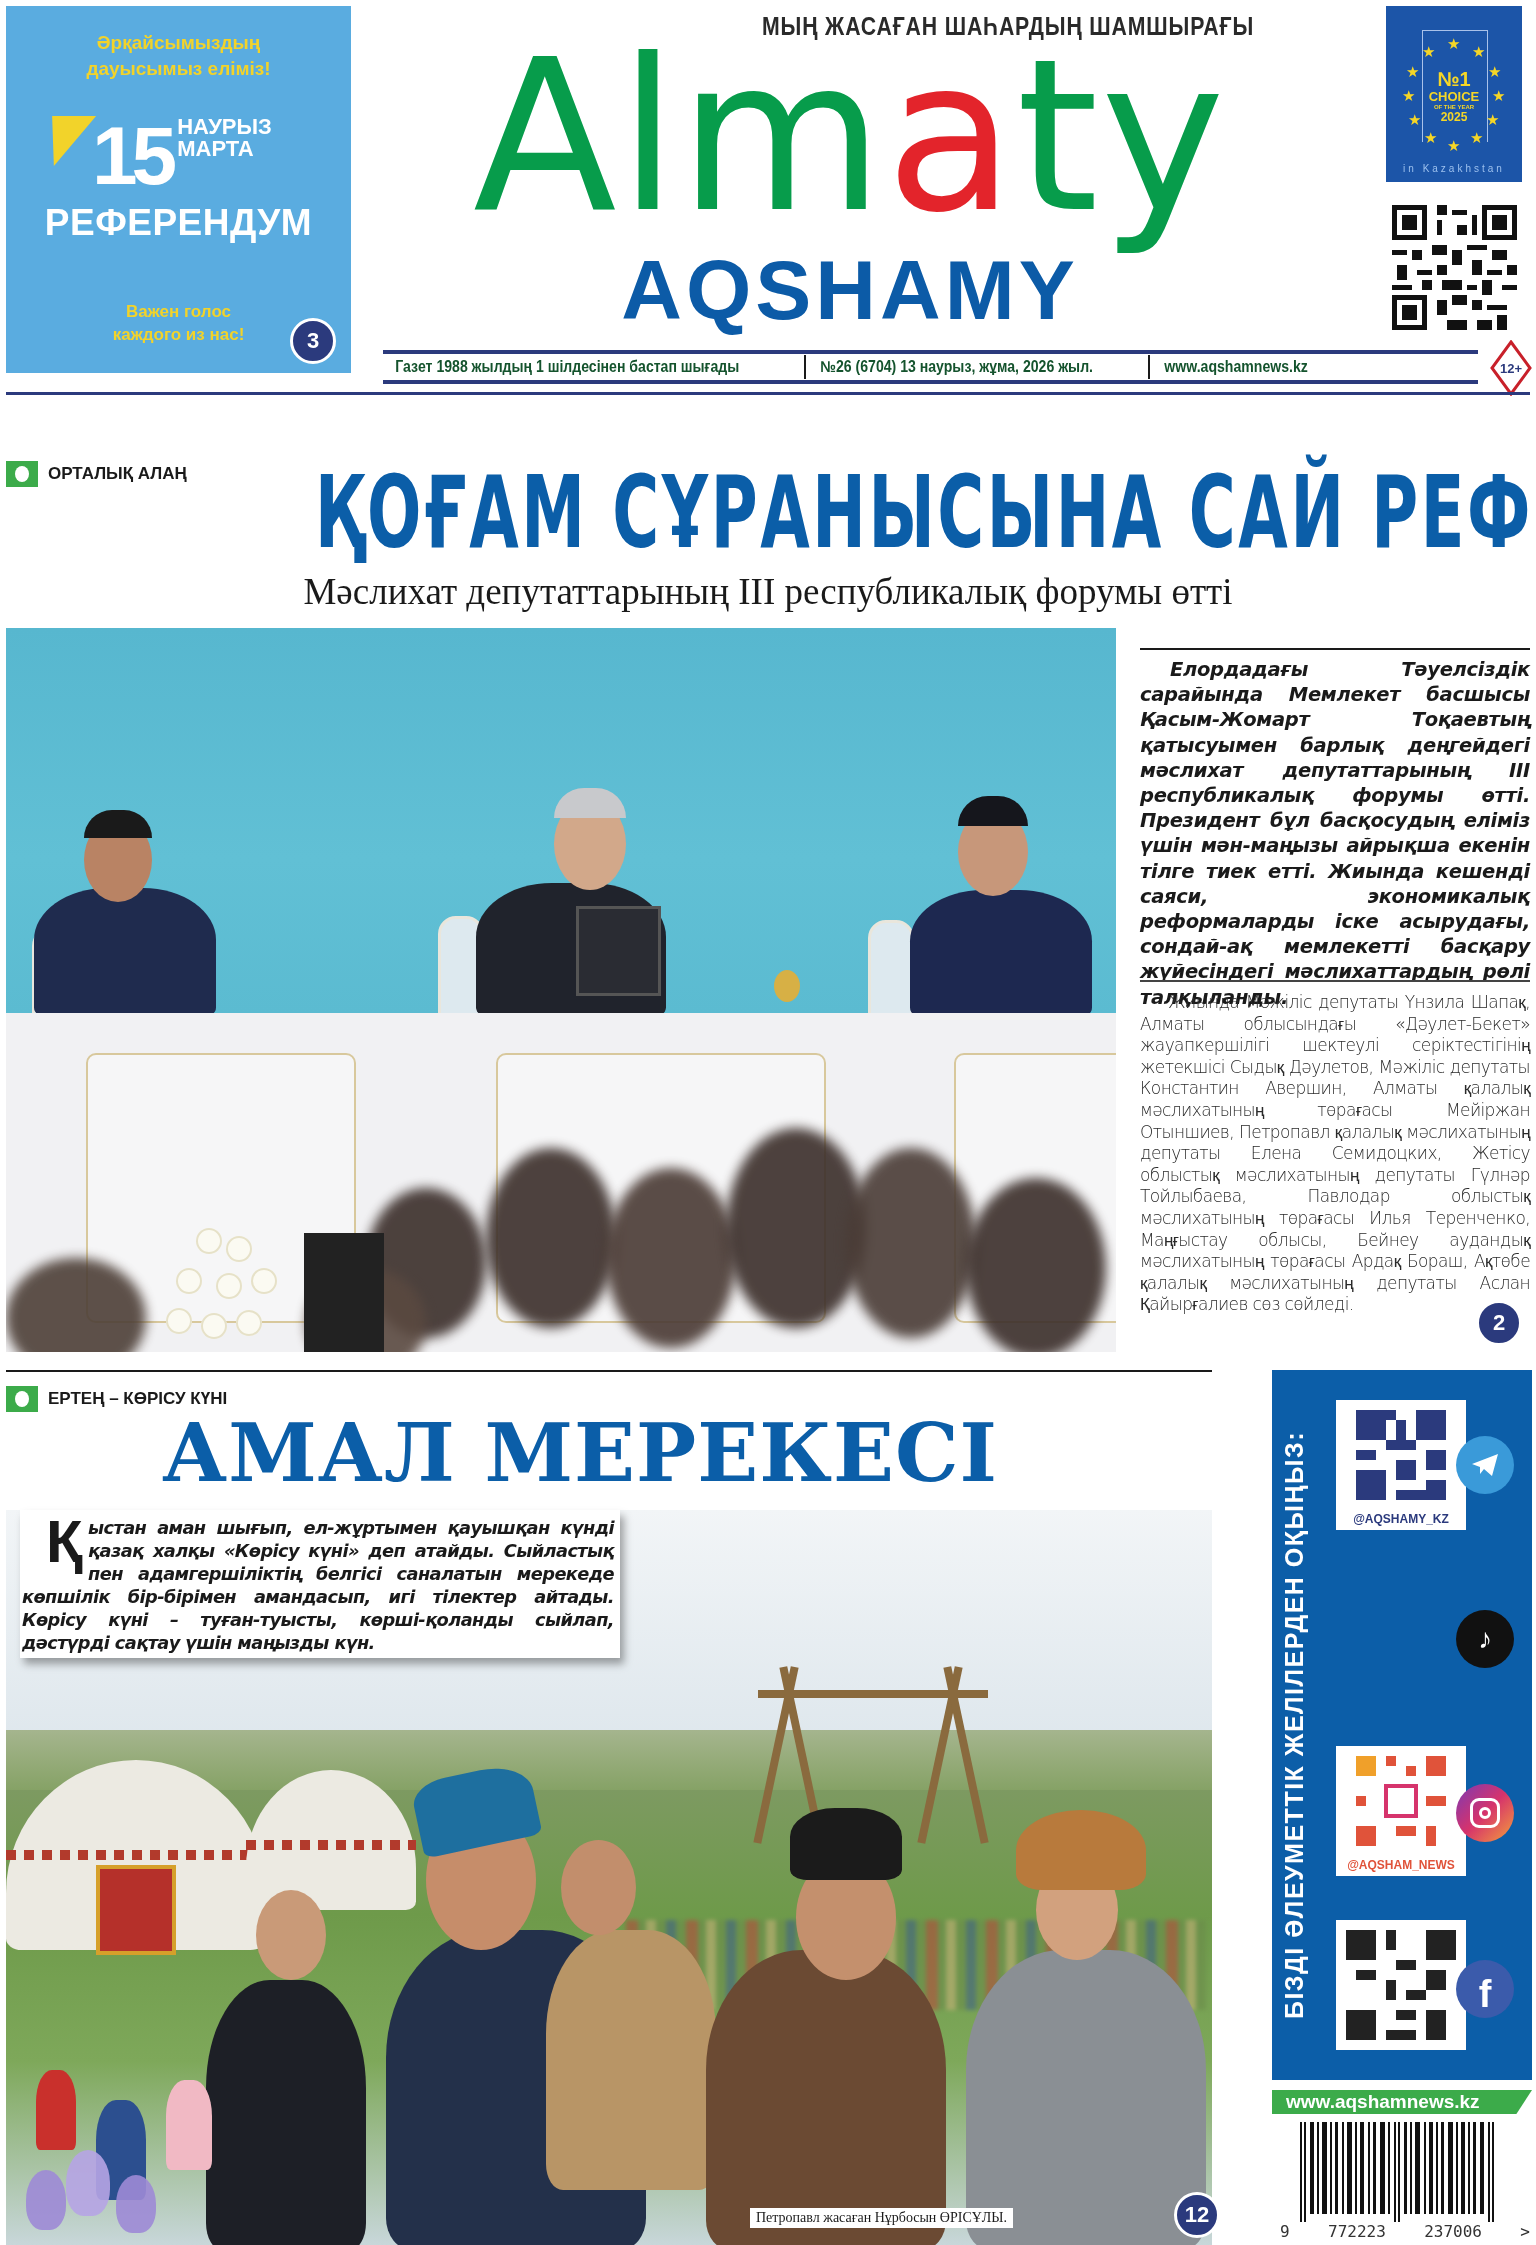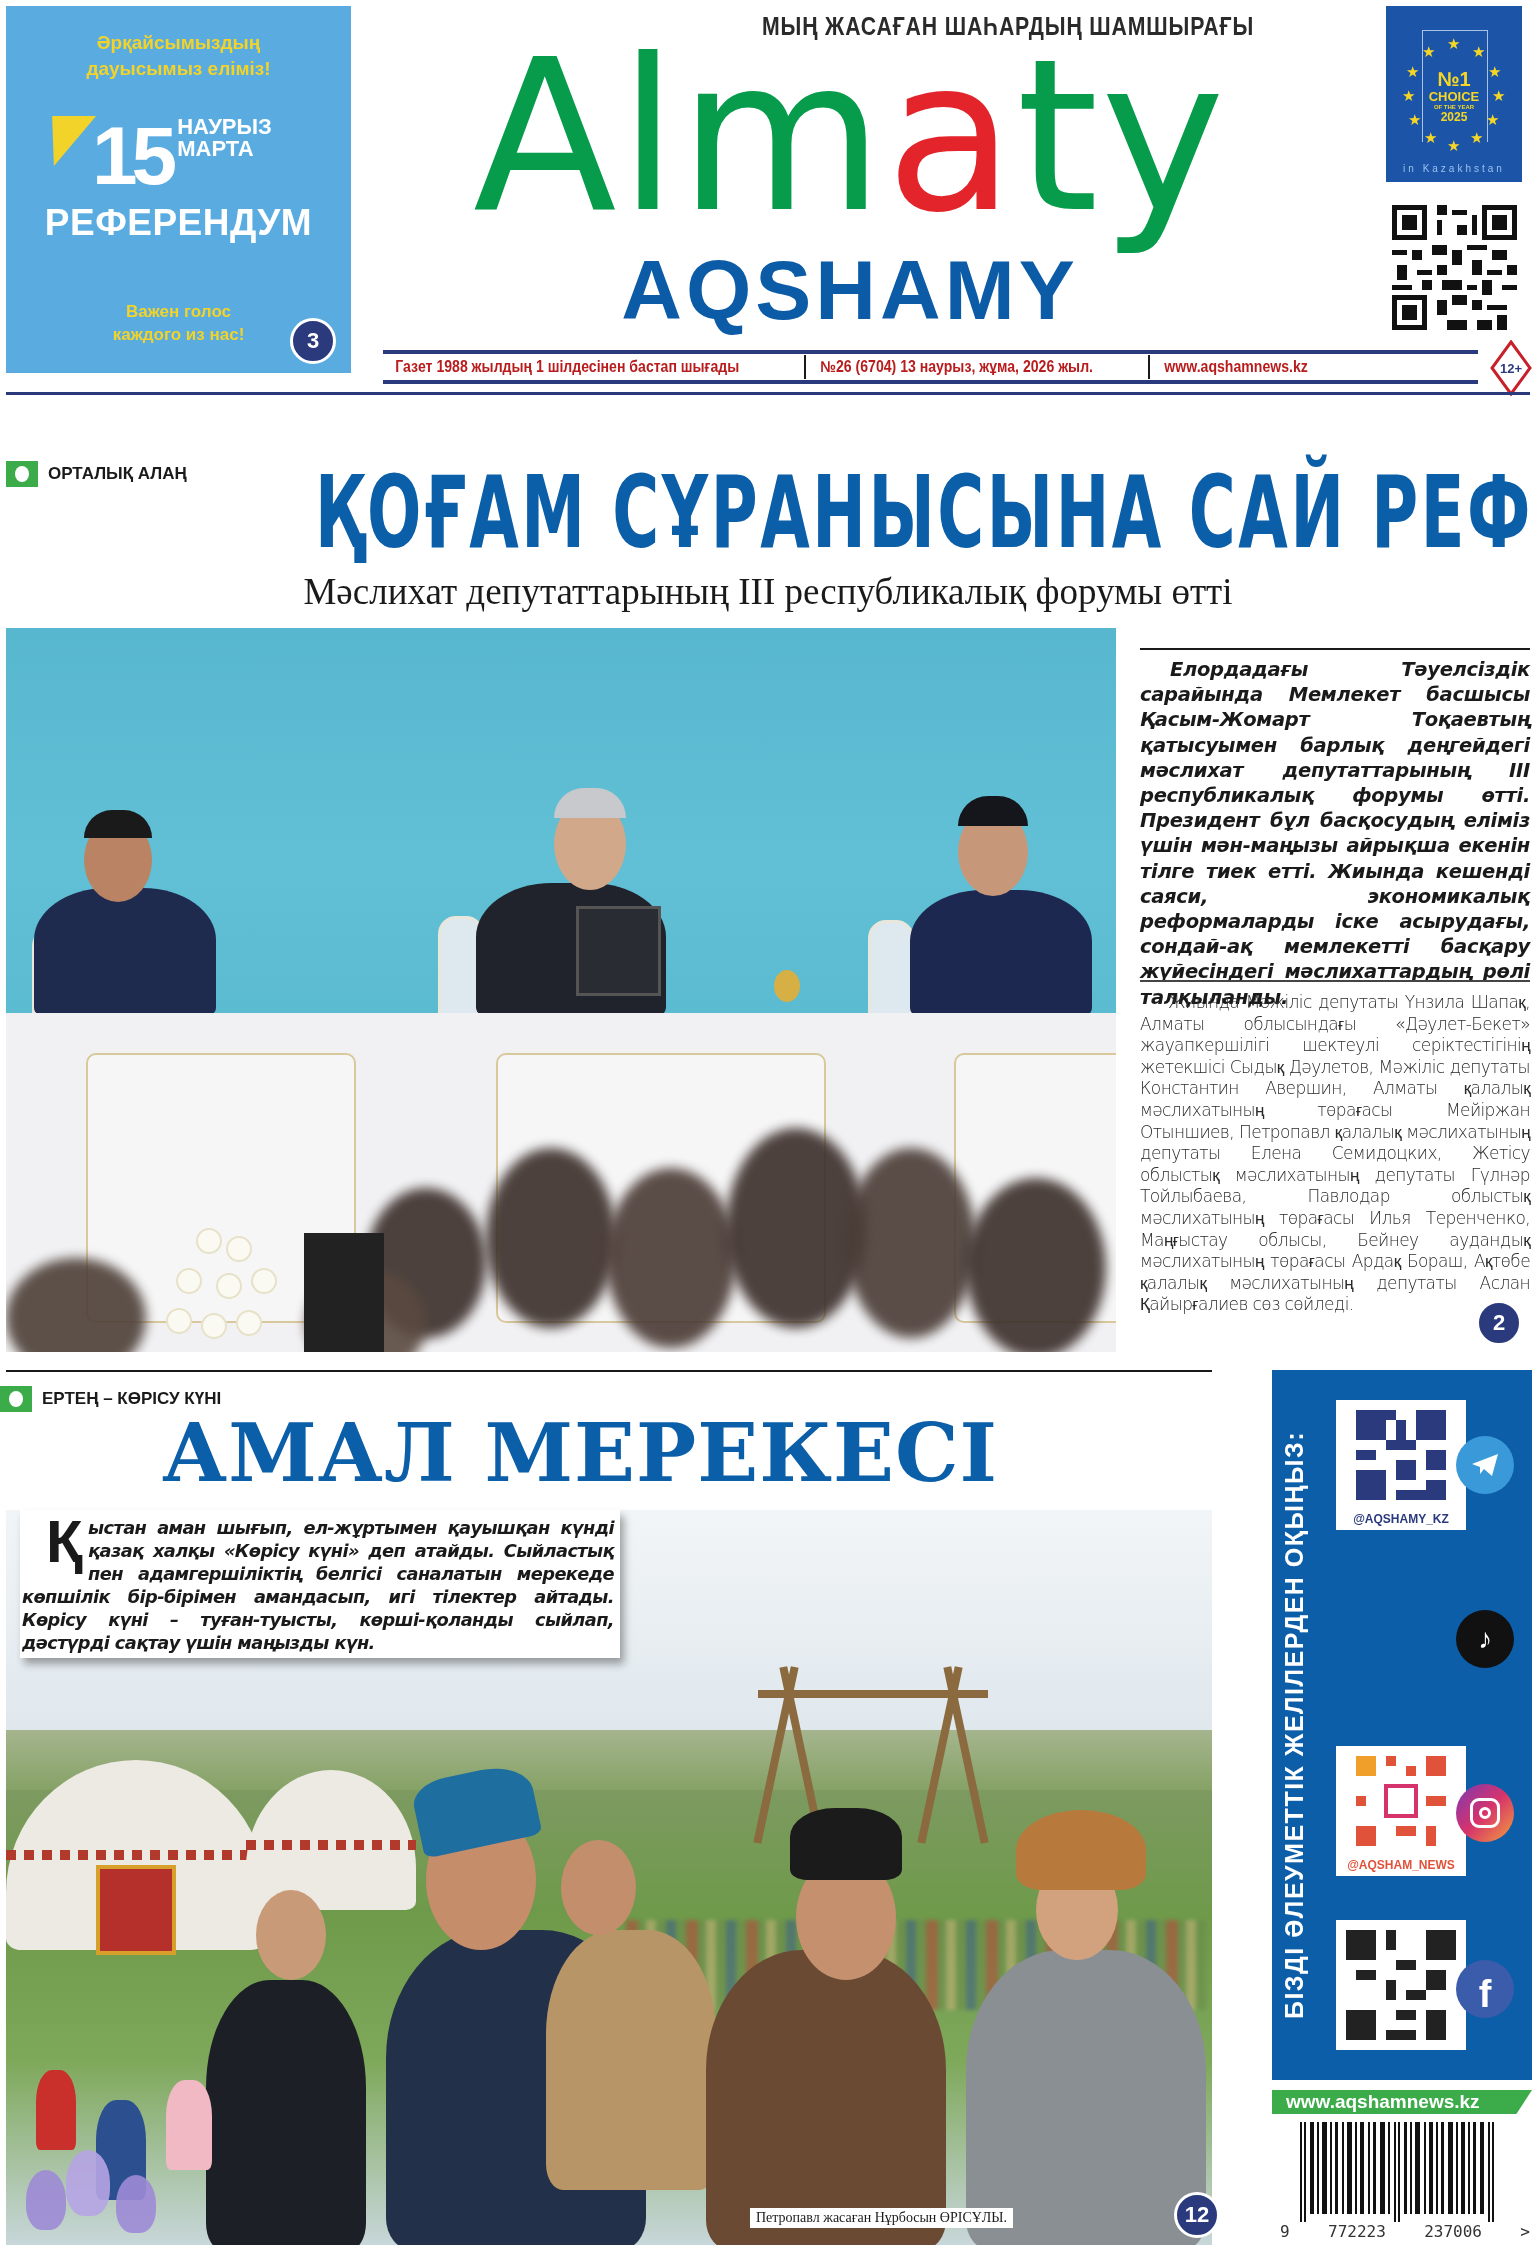--- a/index.html
+++ b/index.html
@@ -31,21 +31,21 @@
   .award .n1 { font-size: 20px; line-height: 22px; }
   .award .choice { font-size: 13px; }
   .award .oty { font-size: 6px; line-height: 8px; }
   .award .yr { font-size: 12px; }
   .award .stars { position: absolute; left: 0; right: 0; top: 30px; height: 100px; }
   .award .star { position: absolute; color: #f5d627; font-size: 15px; line-height: 15px; }
   .award .footer { position: absolute; left: 0; right: 0; bottom: 8px; text-align: center; color: #9cc0ee; font-size: 10px; letter-spacing: 3px; }
 
   .qr-top { left: 1392px; top: 205px; width: 125px; height: 125px; }
 
-  .infobar { left: 383px; top: 350px; width: 1095px; height: 34px; border-top: 4px solid #2b3a7d; border-bottom: 4px solid #2b3a7d; display: flex; align-items: center; font-size: 16px; font-weight: bold; color: #b91c1c; }
+  .infobar { left: 383px; top: 350px; width: 1095px; height: 34px; border-top: 4px solid #2b3a7d; border-bottom: 4px solid #2b3a7d; display: flex; align-items: center; font-size: 16px; font-weight: bold; color: #14532d; }
   .infobar span.cell { padding: 0 14px; transform: scaleX(0.88); transform-origin: left center; white-space: nowrap; }
   .infobar .sep { width: 2px; height: 24px; background: #1a1a1a; margin: 0 2px; }
   .age { left: 1490px; top: 340px; width: 42px; height: 56px; }
 
   .rule-full { left: 6px; width: 1524px; height: 3px; background: #2b3a7d; top: 392px; }
 
   .rubric { display: flex; align-items: center; gap: 10px; font-size: 17px; font-weight: bold; color: #1a1a1a; }
   .rubric .dot { width: 32px; height: 26px; background: #3cab4a; display: flex; align-items: center; justify-content: center; }
   .rubric .dot i { display: block; width: 14px; height: 16px; border-radius: 50%; background: #fff; }
 
@@ -266,21 +266,21 @@
   </div>
 </div>
 
 <div class="abs rule-top-lede"></div>
 <div class="abs lede1">Елордадағы Тәуелсіздік сарайында Мемлекет басшысы Қасым-Жомарт Тоқаевтың қатысуымен барлық деңгейдегі мәслихат депутаттарының III республикалық форумы өтті. Президент бұл басқосудың еліміз үшін мән-маңызы айрықша екенін тілге тиек етті. Жиында кешенді саяси, экономикалық реформаларды іске асырудағы, сондай-ақ мемлекетті басқару жүйесіндегі мәслихаттардың рөлі талқыланды.</div>
 <div class="abs rule-mid-lede"></div>
 <div class="abs body1">Жиында Мәжіліс депутаты Үнзила Шапақ, Алматы облысындағы «Дәулет-Бекет» жауапкершілігі шектеулі серіктестігінің жетекшісі Сыдық Дәулетов, Мәжіліс депутаты Константин Авершин, Алматы қалалық мәслихатының төрағасы Мейіржан Отыншиев, Петропавл қалалық мәслихатының депутаты Елена Семидоцких, Жетісу облыстық мәслихатының депутаты Гүлнәр Тойлыбаева, Павлодар облыстық мәслихатының төрағасы Илья Теренченко, Маңғыстау облысы, Бейнеу аудандық мәслихатының төрағасы Ардақ Бораш, Ақтөбе қалалық мәслихатының депутаты Аслан Қайырғалиев сөз сөйледі.</div>
 <div class="abs page-badge" style="left:1476px; top:1300px;">2</div>
 
 <div class="abs rule-section2"></div>
-<div class="abs rubric" style="left:0; top:1386px;">
+<div class="abs rubric" style="left:6px; top:1386px;">
   <span class="dot">
       <i></i>
     </span>
   <span>ЕРТЕҢ – КӨРІСУ КҮНІ</span>
 </div>
 <div class="abs headline2">АМАЛ МЕРЕКЕСІ</div>
 
 <div class="abs photo2">
   <div class="sky"></div>
   <div class="hills"></div>

